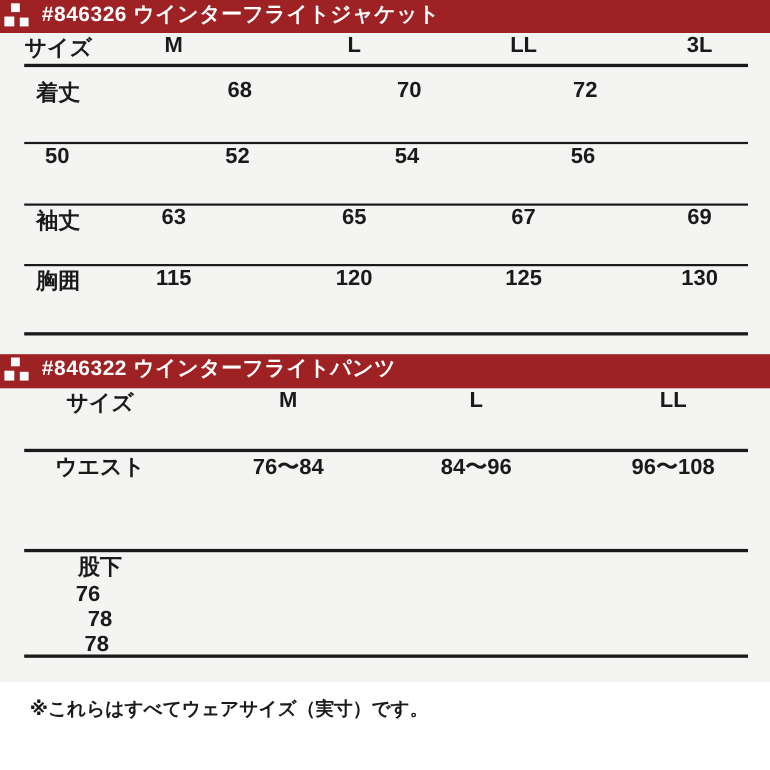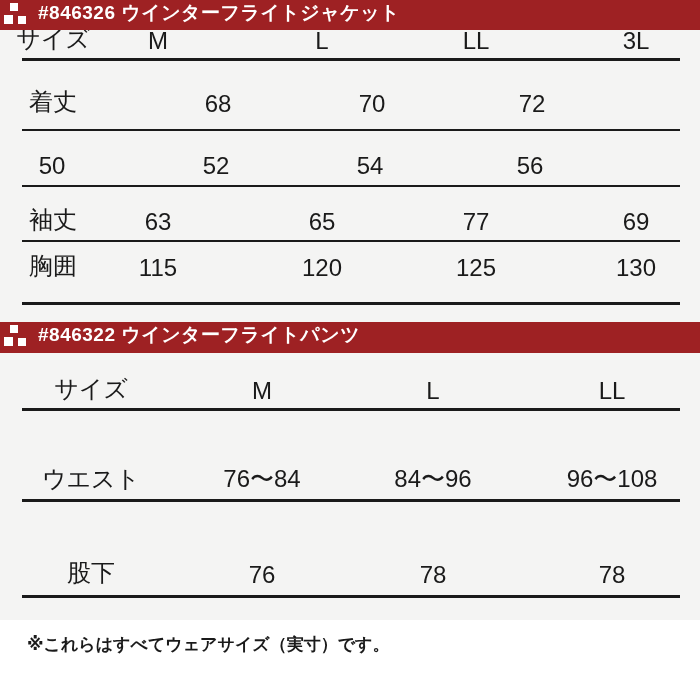--- a/index.html
+++ b/index.html
@@ -28,41 +28,41 @@
   .bar.bar2 { height: 31px; }
   .mark { position: absolute; left: 4px; top: 3px; width: 24px; height: 23px; }
   .mark span { position: absolute; background: #ffffff; display: block; }
   .mark .sq1 { left: 6px;  top: 0;    width: 8px; height: 8px; }
   .mark .sq2 { left: 0;    top: 12px; width: 9px; height: 9px; }
   .mark .sq3 { left: 14px; top: 13px; width: 8px; height: 8px; }
 
   
   .trow {
     display: flex;
-    align-items: flex-end;
-    font-weight: normal;
-    font-size: 24px;
+    align-items: flex-start;
+    font-weight: bold;
+    font-size: 20px;
   }
   .cell { text-align: center; white-space: nowrap; }
 
   
   .a1 { width: 106px; } .a2 { width: 104px; } .a3 { width: 224px; }
   .a4 { width: 84px; }  .asp { width: 54px; } .a5 { width: 128px; }
   
   .b1 { width: 182px; } .b2 { width: 160px; } .b3 { width: 182px; } .b4 { width: 176px; }
 
   
   .r-hdr1 { height: 28px; padding-bottom: 3px; }
   .r1 { height: 58px; padding-bottom: 11px; margin-top: 10px; }
   .r2 { height: 54px; padding-bottom: 5px; }
   .r3 { height: 53px; padding-bottom: 4px; }
   .r4 { height: 60px; padding-bottom: 20px; }
   .r-hdr2 { height: 55px; padding-bottom: 3px; }
   .r5 { height: 88px; padding-bottom: 4px; }
-  .r6 { height: 93px; padding-bottom: 6px; }
+  .r6 { height: 93px; padding-bottom: 6px; flex-direction: column; }
   .gap { height: 17px; }
 
   
   .rule { background: #1a1a1a; margin-left: 22px; width: 658px; }
   .rule.thick { height: 3px; }
   .rule.thin  { height: 2px; }
 
   
   .notes {
     background: #ffffff;
@@ -112,21 +112,21 @@
     <div class="cell a4">54</div>
     <div class="cell asp"></div>
     <div class="cell a5">56</div>
   </div>
   <div class="rule thin"></div>
 
   <div class="trow r3">
     <div class="cell a1">袖丈</div>
     <div class="cell a2">63</div>
     <div class="cell a3">65</div>
-    <div class="cell a4">77</div>
+    <div class="cell a4">67</div>
     <div class="cell asp"></div>
     <div class="cell a5">69</div>
   </div>
   <div class="rule thin"></div>
 
   <div class="trow r4">
     <div class="cell a1">胸囲</div>
     <div class="cell a2">115</div>
     <div class="cell a3">120</div>
     <div class="cell a4">125</div>

